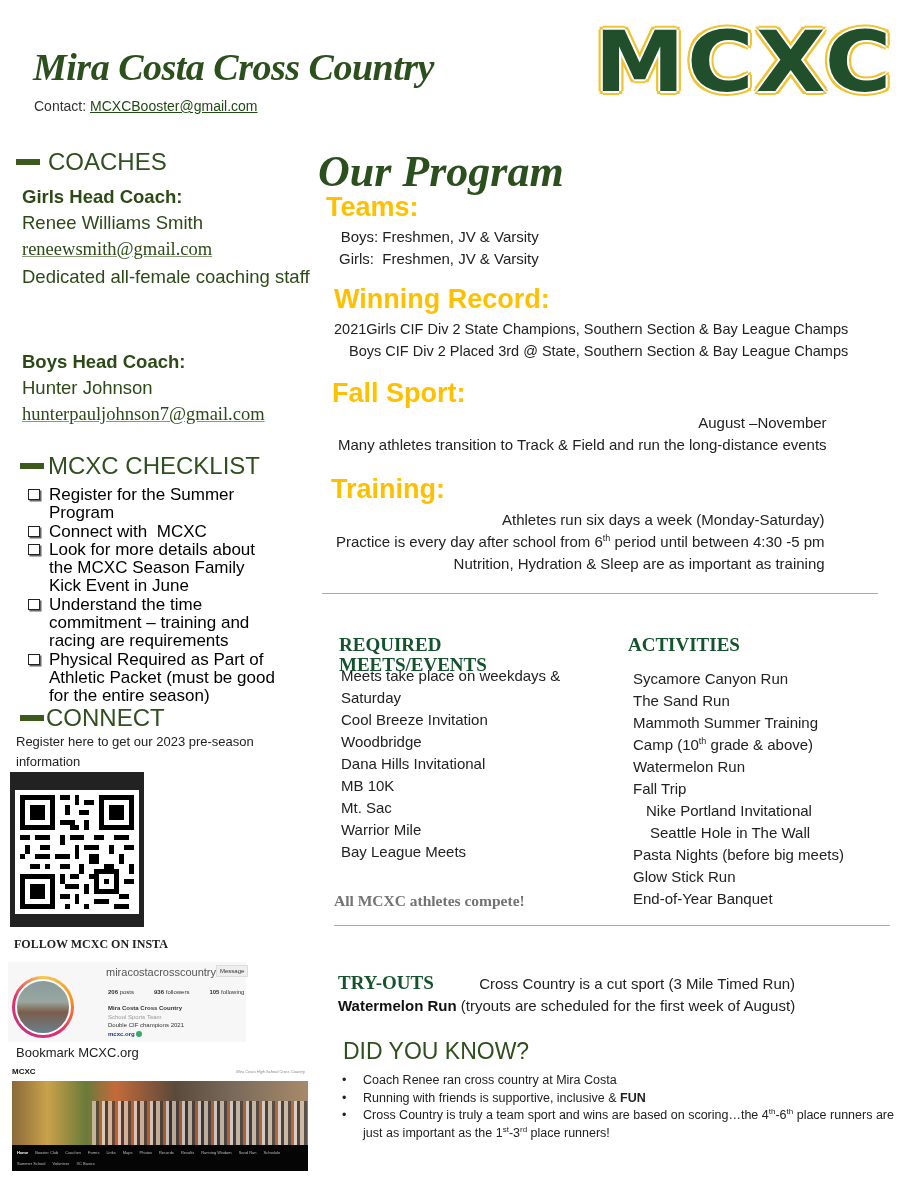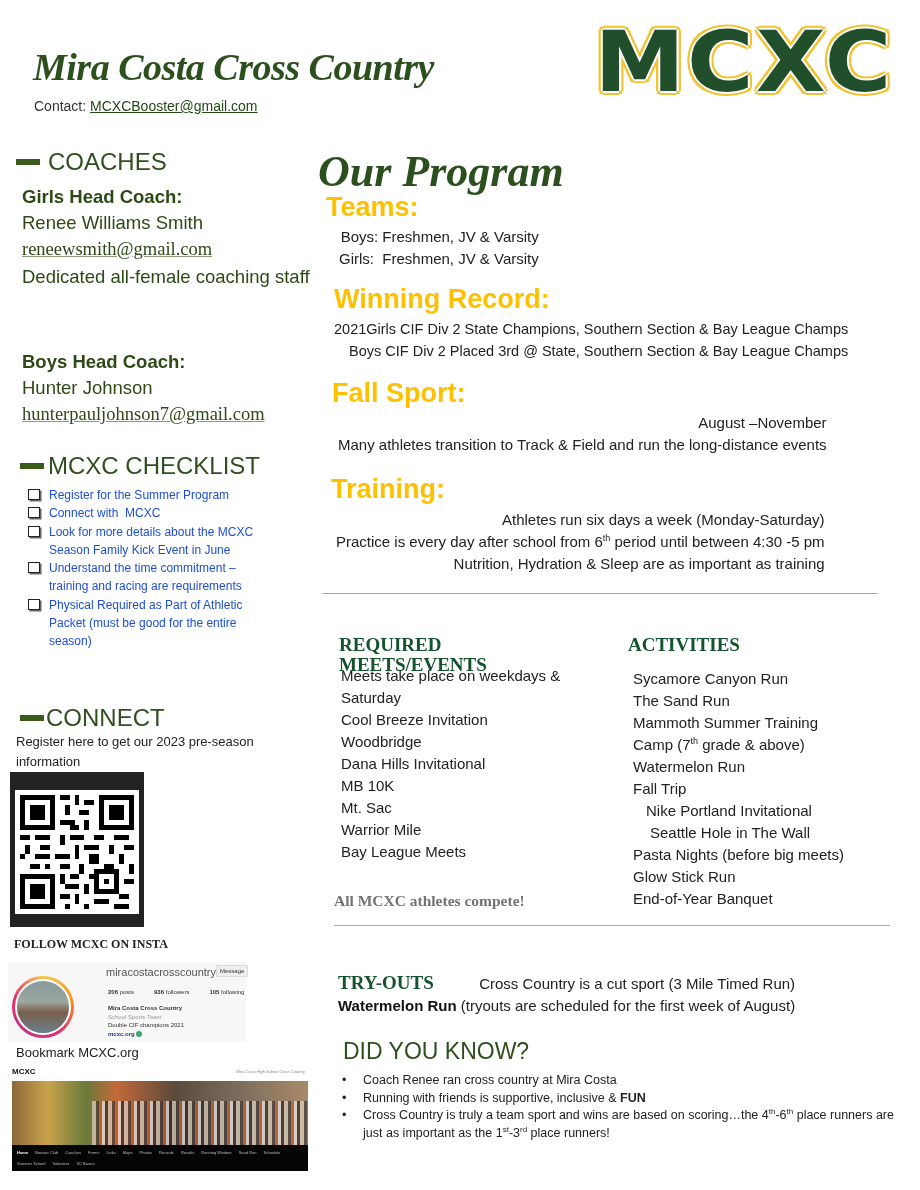--- a/index.html
+++ b/index.html
@@ -20,21 +20,21 @@
   .sec-bar { display: inline-block; width: 24px; height: 6px; background: #3c5a1c; margin-right: 8px; }
   .coaches-head { left: 16px; top: 148px; }
   .coach-block { left: 22px; font-size: 18.5px; color: #2d4a16; line-height: 26px; }
   .coach-block .label { font-weight: bold; color: #2d4a16; }
   .coach-block .mail { font-family: "Liberation Serif", serif; color: #2d4a16; text-decoration: underline; text-decoration-color: #8a9a7a; font-size: 18.5px; }
   .girls-coach { top: 184px; width: 290px; }
   .boys-coach { top: 349px; width: 300px; }
 
   .checklist-head { left: 20px; top: 452px; }
   .checklist { left: 28px; top: 486px; width: 250px; list-style: none; }
-  .checklist li { display: flex; font-size: 12px; line-height: 18.3px; color: #1d4ed8; }
+  .checklist li { display: flex; font-size: 17px; line-height: 18.3px; color: #000000; }
   .checklist .box { flex: 0 0 12px; width: 11px; height: 11px; border: 1.5px solid #222; margin-top: 3px; margin-right: 9px; box-shadow: 1.5px 1.5px 0 #666; }
 
   .connect-head { left: 20px; top: 704px; }
   .connect-text { left: 16px; top: 732px; width: 270px; font-size: 13px; line-height: 20px; color: #222; }
   .qr { left: 10px; top: 772px; width: 134px; height: 155px; background: #222; }
   .qr svg { position: absolute; left: 5px; top: 18px; }
 
   .insta-head { left: 14px; top: 937px; font-family: "Liberation Serif", serif; font-weight: bold; font-size: 12px; color: #222; }
   .insta-card { left: 8px; top: 962px; width: 238px; height: 80px; background: #f7f7f7; }
   .insta-avatar { position: absolute; left: 4px; top: 14px; width: 62px; height: 62px; border-radius: 50%; background: conic-gradient(#f9c74f, #f8961e, #e1306c, #c13584, #e1306c, #f9c74f); }
@@ -313,21 +313,21 @@
   <li>Warrior Mile</li>
   <li>Bay League Meets</li>
 </ul>
 <div class="abs compete">All MCXC athletes compete!</div>
 
 <div class="abs serif-gold act-head">ACTIVITIES</div>
 <ul class="abs act-list">
   <li>Sycamore Canyon Run</li>
   <li>The Sand Run</li>
   <li>Mammoth Summer Training</li>
-  <li><span>Camp (7</span><sup>th</sup><span> grade &amp; above)</span></li>
+  <li><span>Camp (10</span><sup>th</sup><span> grade &amp; above)</span></li>
   <li>Watermelon Run</li>
   <li>Fall Trip</li>
   <li class="indent1">Nike Portland Invitational</li>
   <li class="indent2">Seattle Hole in The Wall</li>
   <li>Pasta Nights (before big meets)</li>
   <li>Glow Stick Run</li>
   <li>End-of-Year Banquet</li>
 </ul>
 
 <div class="abs divider divider2"></div>

